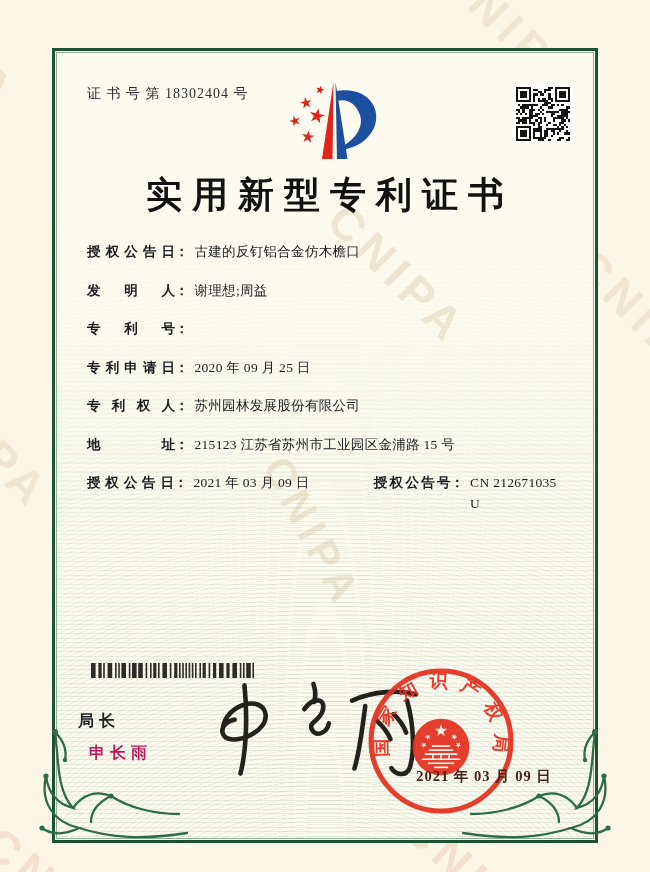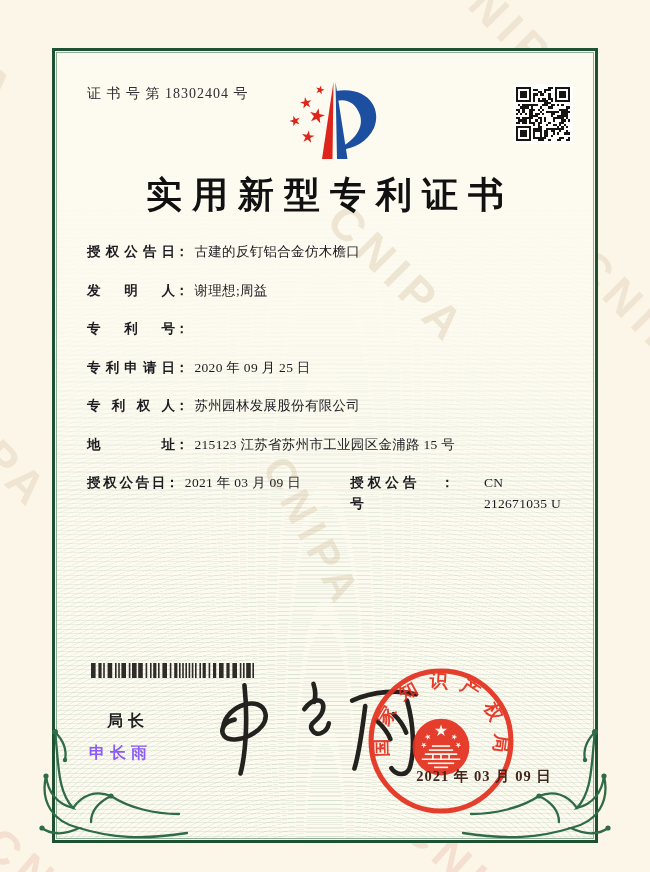--- a/index.html
+++ b/index.html
@@ -42,30 +42,30 @@
   .qr{left:458px;top:33px;background:#fff;padding:3px;line-height:0;}
   .title{left:0;top:120px;width:100%;text-align:center;font-size:36px;font-weight:700;
          letter-spacing:10px;text-indent:10px;color:#111;}
   
   .fields{left:32px;top:190px;width:482px;font-size:13.5px;color:#1c1c20;}
   .frow{display:flex;line-height:21px;margin-bottom:17.5px;align-items:baseline;}
   .lab{display:inline-block;width:88px;text-align:justify;text-align-last:justify;font-weight:600;}
   .sep{font-weight:600;margin-right:6px;}
   .val{font-weight:500;letter-spacing:.3px;}
   .val-fix{display:inline-block;width:152px;}
-  .pair2{margin-left:30px;display:flex;align-items:flex-start;gap:24px;}
+  .pair2{margin-left:30px;display:flex;align-items:flex-start;}
   .pair2 .lab{width:78px;}
   
   .paras{left:32px;top:452px;width:478px;font-size:14.5px;line-height:1.58;
          color:#1d1d1f;text-align:justify;}
   .paras p{margin:0;text-indent:2em;}
   
   .barcode{left:36px;top:612px;line-height:0;}
-  .sig-title{left:52px;top:660px;font-size:16px;font-weight:600;letter-spacing:5px;color:#222;text-align:right;}
-  .sig-name{left:34px;top:692px;font-size:16px;font-weight:600;letter-spacing:5px;color:#8b5cf6;}
+  .sig-title{left:23px;top:660px;font-size:16px;font-weight:600;letter-spacing:5px;color:#222;text-align:right;}
+  .sig-name{left:34px;top:692px;font-size:16px;font-weight:600;letter-spacing:5px;color:#be185d;}
   .sig-script{left:138px;top:620px;transform:rotate(-2deg);}
   .seal{left:310px;top:614px;}
   .seal-date{left:344px;top:716px;width:170px;text-align:center;font-size:14.5px;
              font-weight:600;letter-spacing:1px;color:#41261c;z-index:3;}
   .page-no{left:0;top:763px;width:100%;text-align:center;font-size:11.5px;color:#33332f;letter-spacing:2px;}
   .fl{position:absolute;z-index:3;pointer-events:none;}
   .fl-bl{left:-18px;bottom:-16px;}
   .fl-br{right:-18px;bottom:-16px;transform:scaleX(-1);}
 </style>
 </head>

